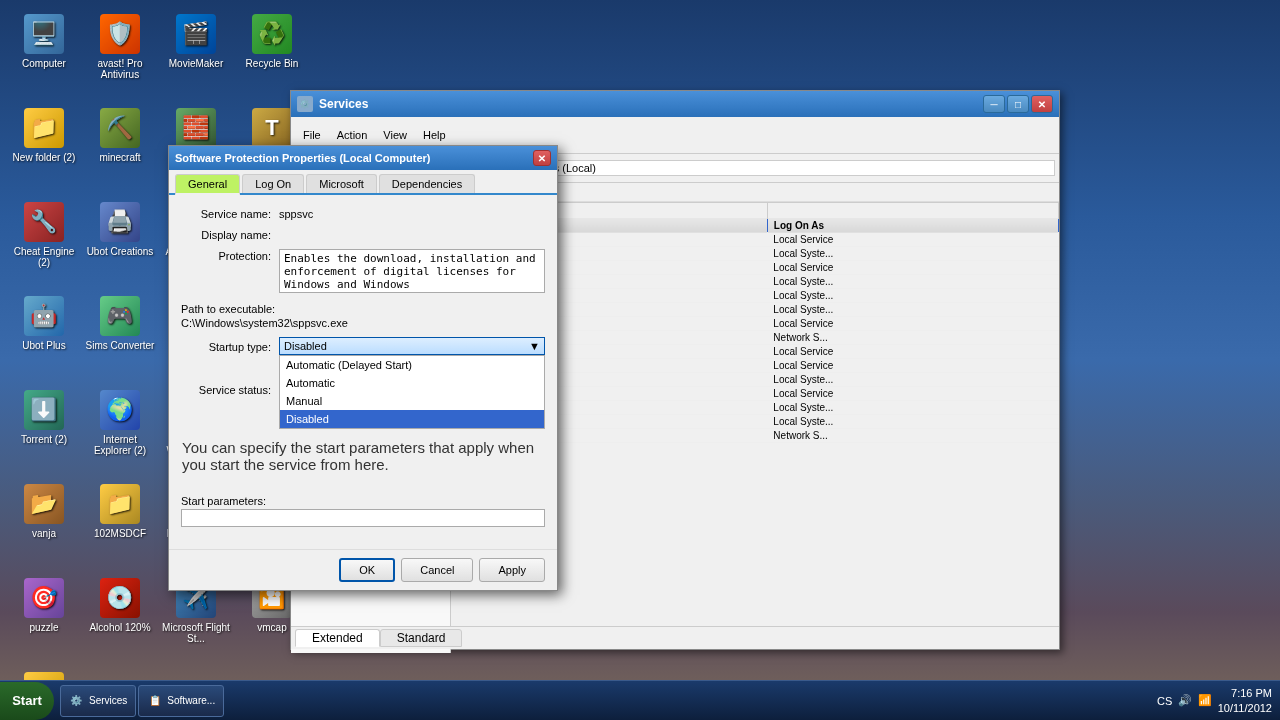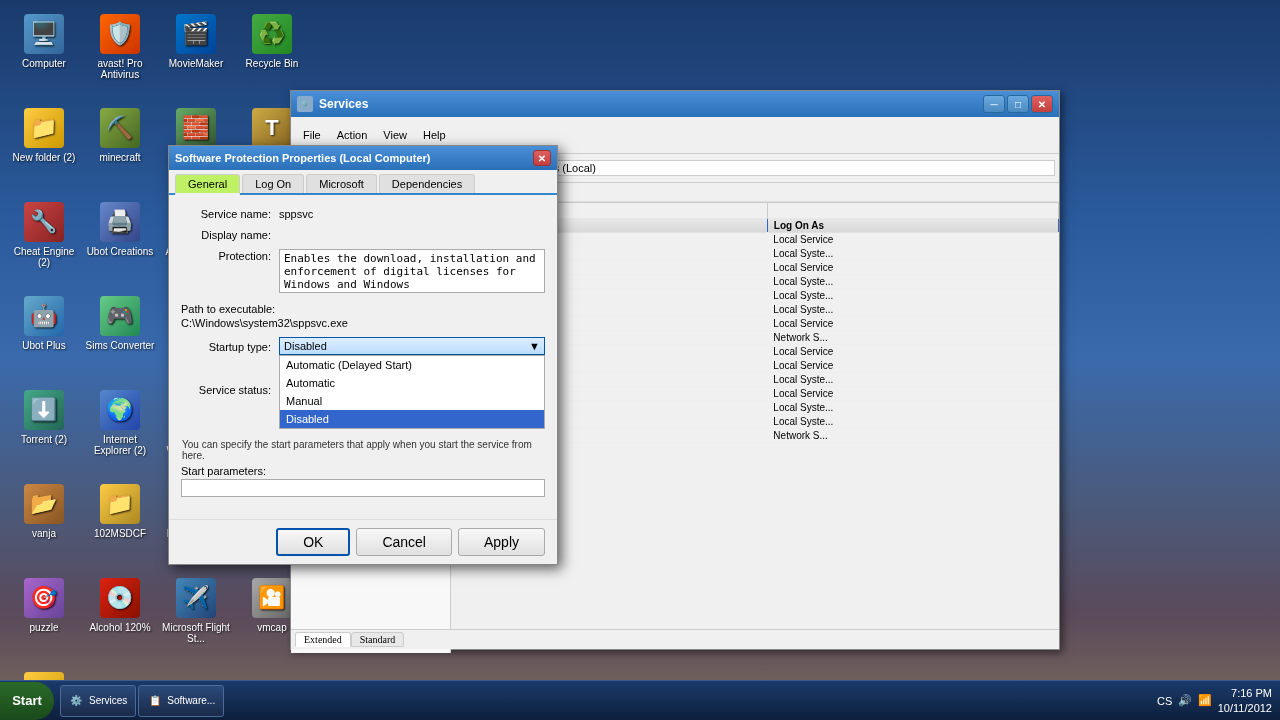--- a/index.html
+++ b/index.html
@@ -496,23 +496,23 @@
       border-radius: 3px;
       cursor: pointer;
       font-size: 11px;
     }
     .svc-btn:disabled {
       color: #aaa;
       cursor: default;
     }
 
     .info-text {
-      font-size: 10px;
+      font-size: 15px;
       color: #333;
-      margin-bottom: 2px;
+      margin-bottom: 20px;
       border: 1px solid transparent;
       padding: 0;
     }
 
     .start-params-row {
       display: flex;
       flex-direction: column;
       margin-bottom: 10px;
     }
 
@@ -527,39 +527,38 @@
     .dialog-footer {
       padding: 8px 12px;
       display: flex;
       justify-content: flex-end;
       gap: 6px;
       background: #f0f0f0;
       border-top: 1px solid #ddd;
     }
 
     .footer-btn {
-      padding: 4px 25px;
+      padding: 4px 18px;
       background: linear-gradient(180deg, #f8f8f8, #e0e0e0);
       border: 1px solid #aaa;
       border-radius: 3px;
       cursor: pointer;
-      font-size: 14px;
+      font-size: 11px;
     }
     .footer-btn.default-btn {
       border: 2px solid #0055aa;
     }
 
     .status-tab {
-      padding: 1px 8px;
+      padding: 1px 16px;
       border: 1px solid #ccc;
       background: #e8e8e8;
       border-radius: 3px 3px 0 0;
       cursor: pointer;
-      font-size: 10px;
-      font-family: Liberation Serif, serif;
+      font-size: 12px;
     }
     .status-tab.active { background: white; border-bottom: 1px solid white; }
 
     .win-address {
       background: white;
       border: 1px solid #ccc;
       padding: 1px 4px;
       font-size: 11px;
       display: flex;
       align-items: center;

